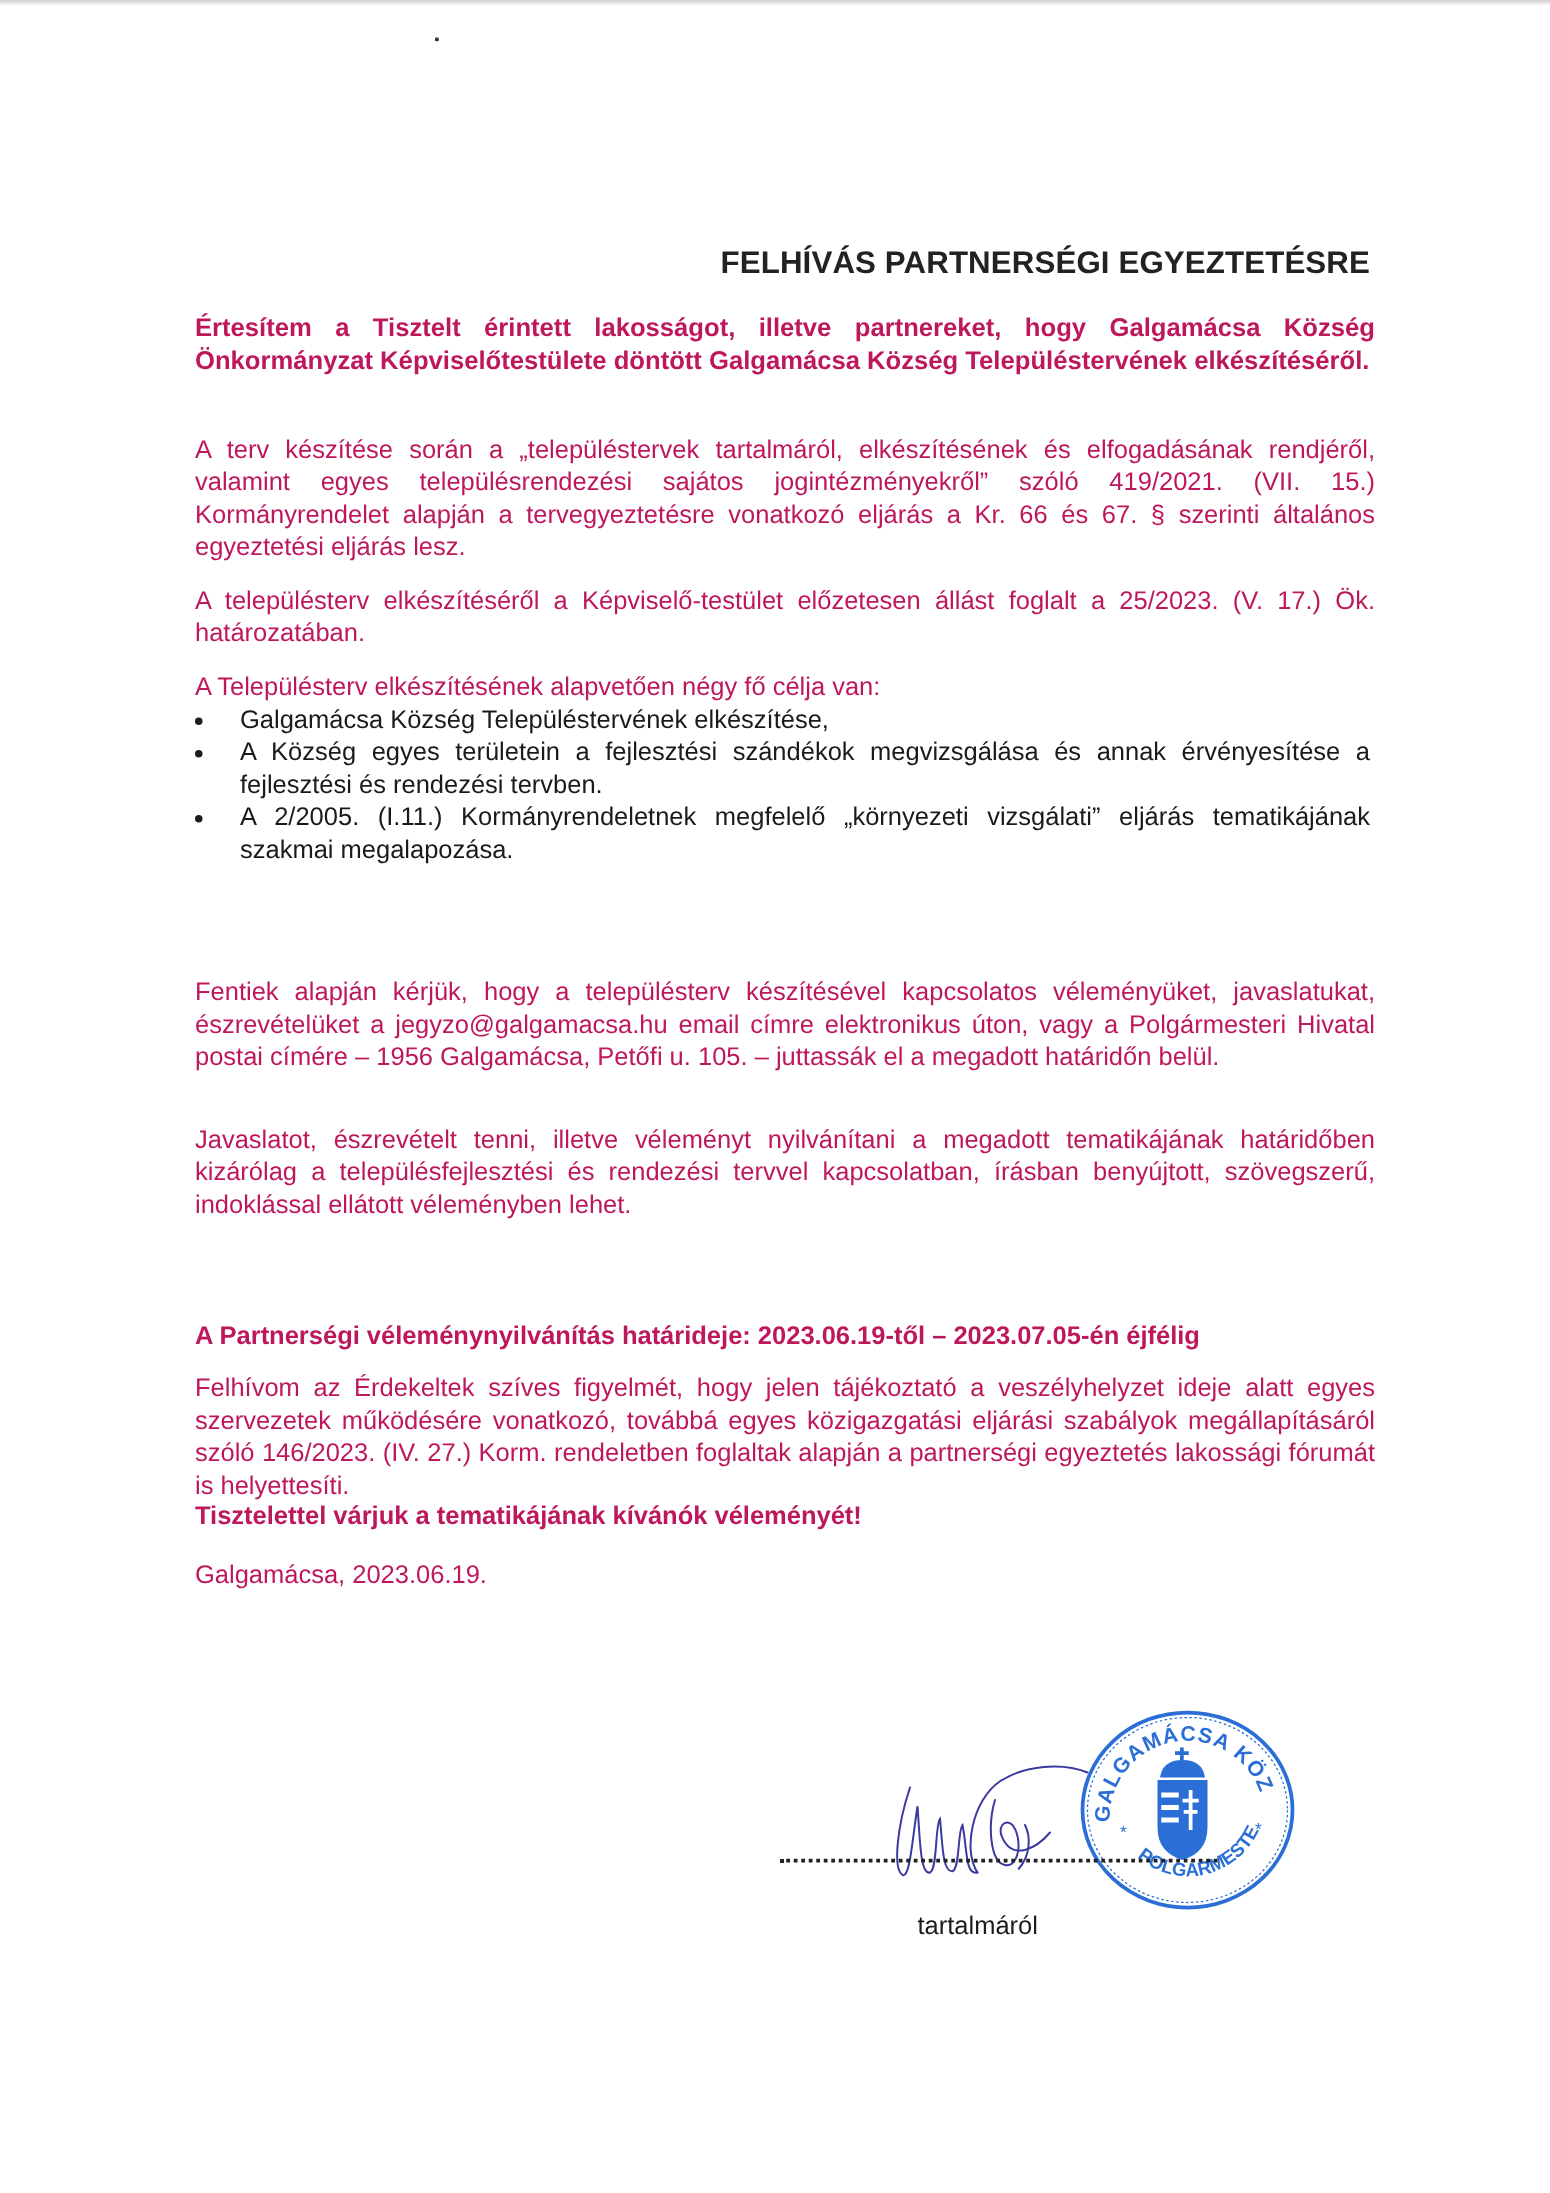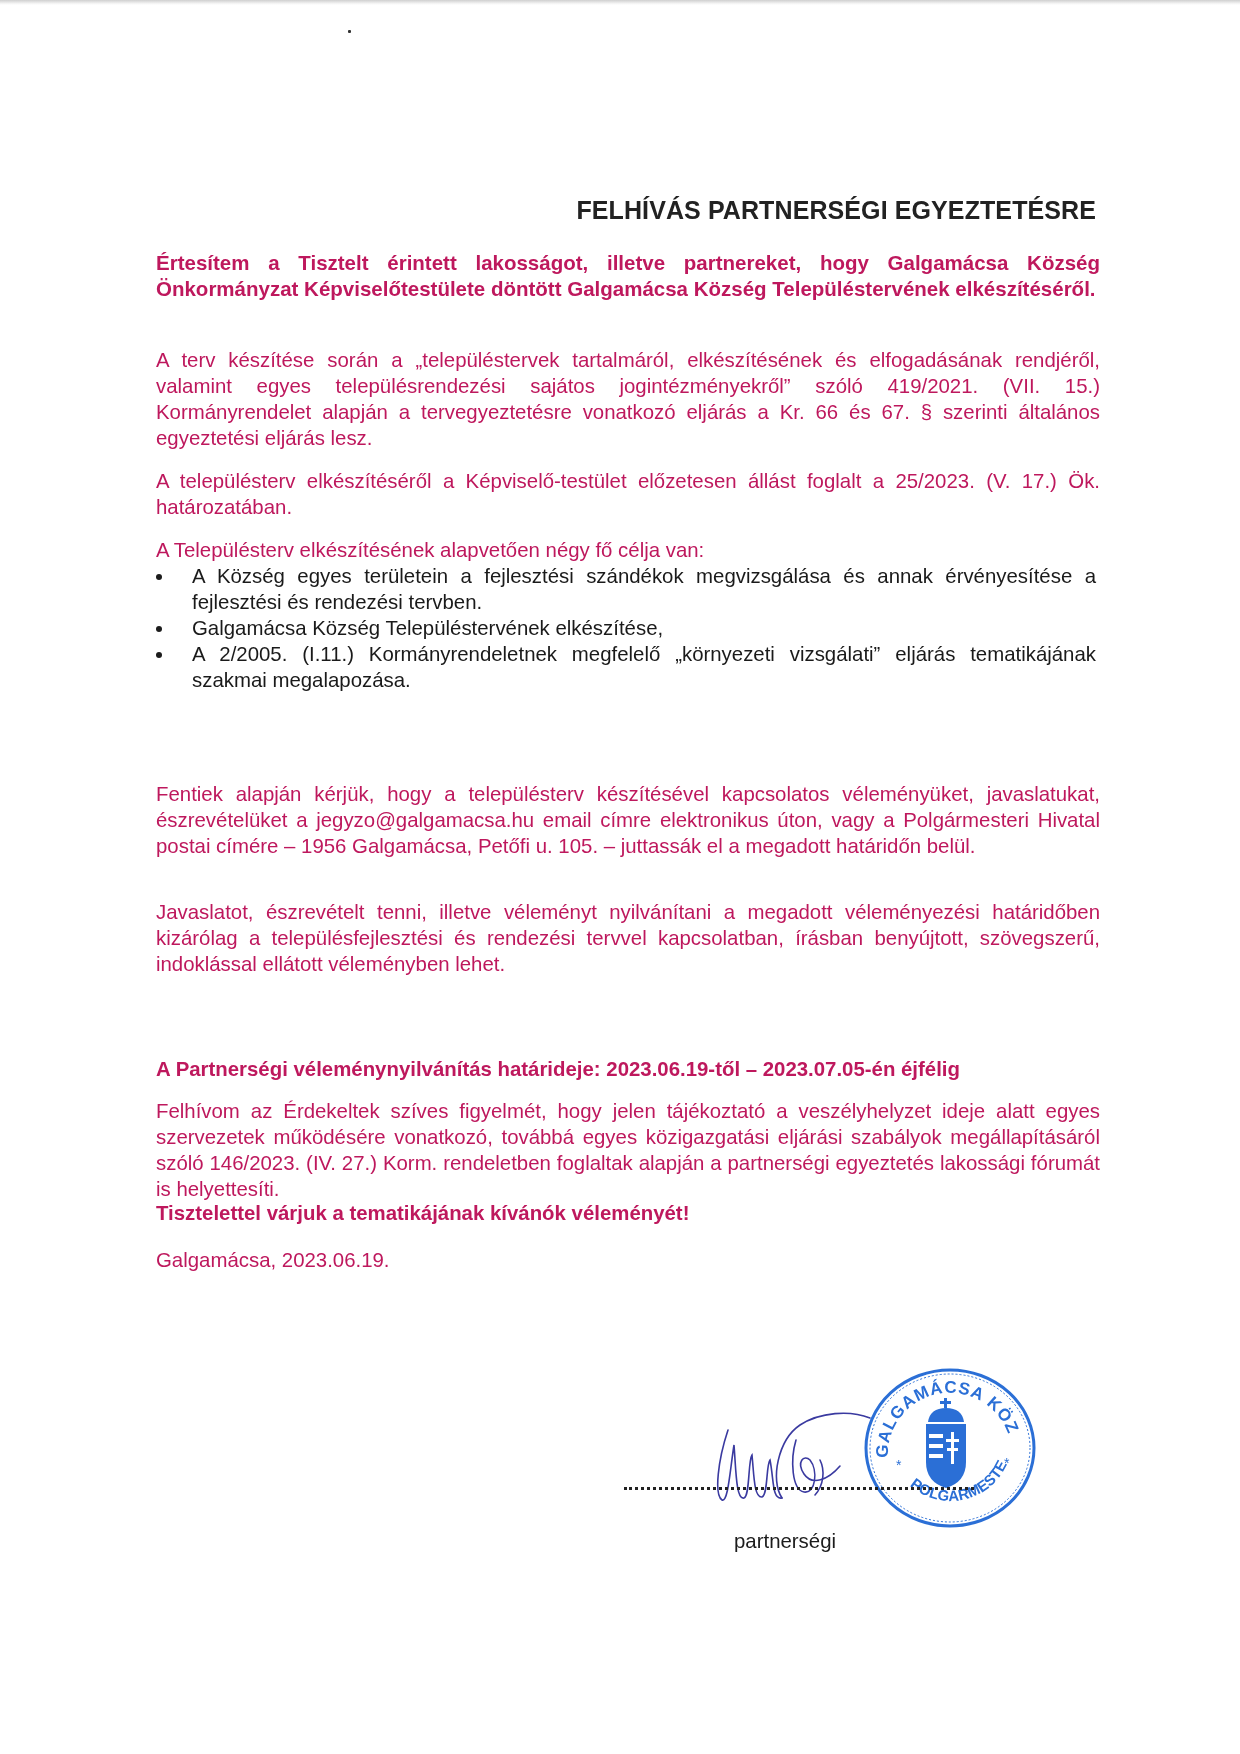--- a/index.html
+++ b/index.html
@@ -53,30 +53,30 @@
 
   <div class="p intro" style="top:250px;">Értesítem a Tisztelt érintett lakosságot, illetve partnereket, hogy Galgamácsa Község Önkormányzat Képviselőtestülete döntött Galgamácsa Község Településtervének elkészítéséről.</div>
 
   <div class="p" style="top:347px;">A terv készítése során a „településtervek tartalmáról, elkészítésének és elfogadásának rendjéről, valamint egyes településrendezési sajátos jogintézményekről” szóló 419/2021. (VII. 15.) Kormányrendelet alapján a tervegyeztetésre vonatkozó eljárás a Kr. 66 és 67. § szerinti általános egyeztetési eljárás lesz.</div>
 
   <div class="p" style="top:468px;">A településterv elkészítéséről a Képviselő-testület előzetesen állást foglalt a 25/2023. (V. 17.) Ök. határozatában.</div>
 
   <div class="p" style="top:537px;">A Településterv elkészítésének alapvetően négy fő célja van:</div>
 
   <ul class="list" style="top:563px;">
+    <li>Galgamácsa Község Településtervének elkészítése,</li>
     <li>A Község egyes területein a fejlesztési szándékok megvizsgálása és annak érvényesítése a fejlesztési és rendezési tervben.</li>
-    <li>Galgamácsa Község Településtervének elkészítése,</li>
     <li>A 2/2005. (I.11.) Kormányrendeletnek megfelelő „környezeti vizsgálati” eljárás tematikájának szakmai megalapozása.</li>
   </ul>
 
   <div class="p" style="top:781px;">
     <span>Fentiek alapján kérjük, hogy a településterv készítésével kapcsolatos véleményüket, javaslatukat, észrevételüket a </span><span>jegyzo@galgamacsa.hu</span><span> email címre elektronikus úton, vagy a Polgármesteri Hivatal postai címére – 1956 Galgamácsa, Petőfi u. 105. – juttassák el a megadott határidőn belül.</span>
   </div>
 
-  <div class="p" style="top:899px;">Javaslatot, észrevételt tenni, illetve véleményt nyilvánítani a megadott véleményezési határidőben kizárólag a településfejlesztési és rendezési tervvel kapcsolatban, írásban benyújtott, szövegszerű, indoklással ellátott véleményben lehet.</div>
+  <div class="p" style="top:899px;">Javaslatot, észrevételt tenni, illetve véleményt nyilvánítani a megadott tematikájának határidőben kizárólag a településfejlesztési és rendezési tervvel kapcsolatban, írásban benyújtott, szövegszerű, indoklással ellátott véleményben lehet.</div>
 
   <div class="p bold" style="top:1010px;margin-top:46px;">A Partnerségi véleménynyilvánítás határideje: 2023.06.19-től – 2023.07.05-én éjfélig</div>
 
   <div class="p" style="top:1098px;">Felhívom az Érdekeltek szíves figyelmét, hogy jelen tájékoztató a veszélyhelyzet ideje alatt egyes szervezetek működésére vonatkozó, továbbá egyes közigazgatási eljárási szabályok megállapításáról szóló 146/2023. (IV. 27.) Korm. rendeletben foglaltak alapján a partnerségi egyeztetés lakossági fórumát is helyettesíti.</div>
 
   <div class="p bold" style="top:1200px;">Tisztelettel várjuk a tematikájának kívánók véleményét!</div>
 
   <div class="p" style="top:1247px;">Galgamácsa, 2023.06.19.</div>
 </div>
 
@@ -117,13 +117,13 @@
     <rect x="71" y="92" width="14" height="4"></rect>
     <rect x="93" y="70" width="3" height="32"></rect>
     <rect x="88" y="77" width="13" height="3"></rect>
     <rect x="89" y="86" width="11" height="3"></rect>
   </g>
   <text x="38" y="108" font-size="14" fill="#2b6fd6" font-family="Liberation Sans, sans-serif">*</text>
   <text x="146" y="106" font-size="14" fill="#2b6fd6" font-family="Liberation Sans, sans-serif">*</text>
 </svg>
 
 <div class="sig-line" style="left:624px;"></div>
-<div class="sig-title" style="left:734px;">partnerségi</div>
+<div class="sig-title" style="left:734px;">tartalmáról</div>
 
 </body></html>

